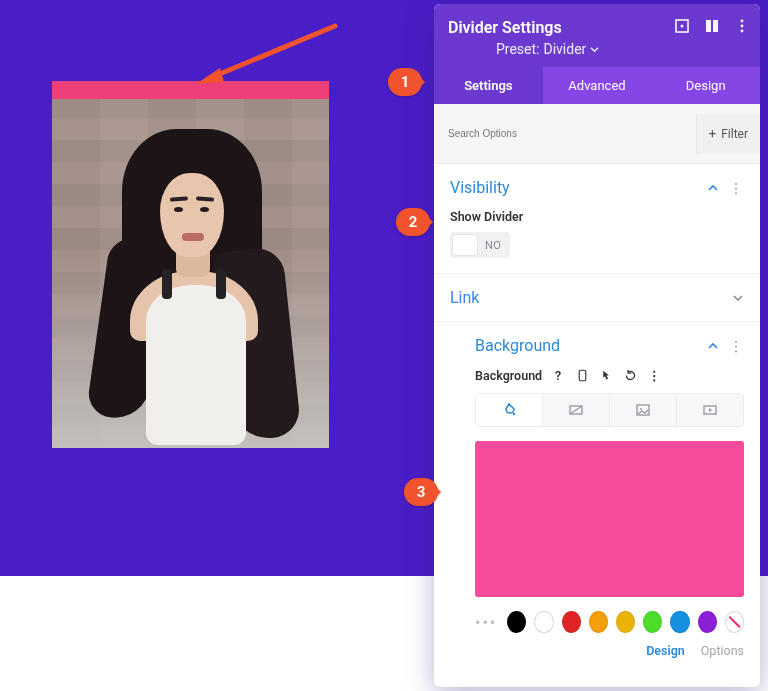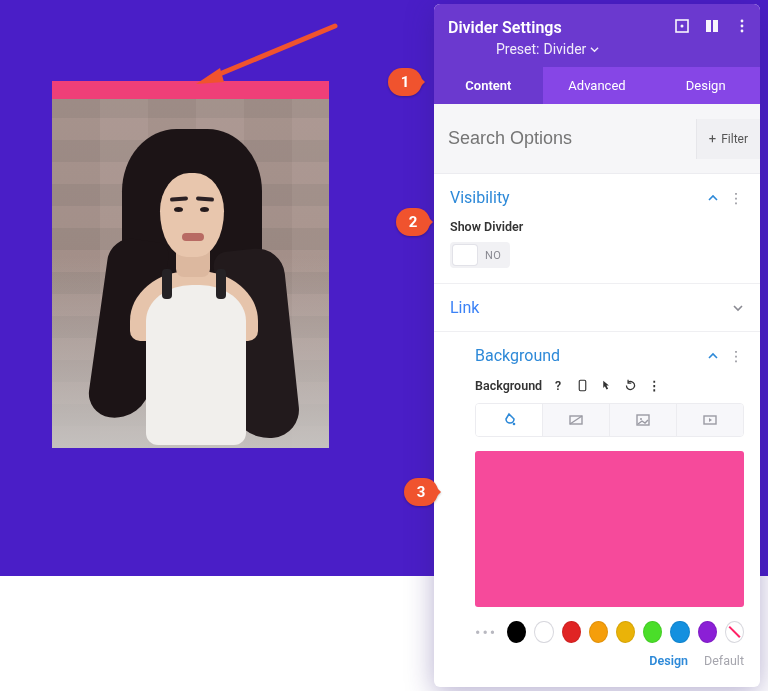--- a/index.html
+++ b/index.html
@@ -154,21 +154,21 @@
   }
   .panel-title{font-size:16px;font-weight:600;}
   .panel-preset{font-size:14px;opacity:.9;margin-top:4px;display:flex;align-items:center;gap:4px;margin-left:48px;}
   .panel-head-icons{position:absolute;right:8px;top:12px;display:flex;gap:10px;}
   .hicon{width:20px;height:20px;display:flex;align-items:center;justify-content:center;cursor:pointer;opacity:.95;}
   .hicon svg{width:16px;height:16px;fill:none;stroke:#fff;stroke-width:1.6;}
   .tabs{display:flex;background:#8646e6;}
   .tab{flex:1;text-align:center;color:#fff;font-size:13px;padding:11px 0;cursor:pointer;}
   .tab.active{background:#6b39cf;font-weight:600;}
   .searchbar{display:flex;align-items:center;background:#f6f6f8;border-bottom:1px solid #ececf0;}
-  .searchbar input{flex:1;border:0;background:transparent;padding:24px 14px;font-size:18px;color:#777;outline:none;}
+  .searchbar input{flex:1;border:0;background:transparent;padding:24px 14px;font-size:10px;color:#777;outline:none;}
   .filterbtn{display:flex;align-items:center;gap:5px;padding:0 12px;height:40px;font-size:12px;color:#555;border-left:1px solid #e6e6ea;background:#f0f0f3;cursor:pointer;}
   .section{border-bottom:1px solid #efeff2;padding:14px 16px;}
   .section-head{display:flex;align-items:center;justify-content:space-between;cursor:pointer;}
   .section-title{color:#2d89d8;font-size:16px;}
   .section-title.muted{color:#3b82f6;}
   .section-tools{display:flex;align-items:center;gap:10px;color:#7a7a82;}
   .chev{width:12px;height:12px;}
   .dots3{letter-spacing:1px;font-size:14px;color:#8a8a92;cursor:pointer;}
   .field-label{font-size:12.5px;color:#333;font-weight:600;margin:12px 0 8px;display:flex;align-items:center;gap:8px;}
   .toggle{display:inline-flex;align-items:center;background:#f1f1f4;border-radius:4px;padding:3px;gap:6px;cursor:pointer;}
@@ -251,21 +251,21 @@
           <svg viewBox="0 0 16 16">
             <circle cx="8" cy="3" r="1.4" fill="#fff" stroke="none"></circle>
             <circle cx="8" cy="8" r="1.4" fill="#fff" stroke="none"></circle>
             <circle cx="8" cy="13" r="1.4" fill="#fff" stroke="none"></circle>
           </svg>
         </span>
     </div>
   </div>
 
   <div class="tabs">
-    <div class="tab active">Content</div>
+    <div class="tab active">Settings</div>
     <div class="tab">Advanced</div>
     <div class="tab">Design</div>
   </div>
 
   <div class="searchbar">
     <input placeholder="Search Options" style="">
     <div class="filterbtn">
       <span style="font-size:13px;">+</span>
       <span>Filter</span>
     </div>
@@ -372,16 +372,16 @@
       <span class="sw" style="background:#f59e0b"></span>
       <span class="sw" style="background:#eab308"></span>
       <span class="sw" style="background:#4ade29"></span>
       <span class="sw" style="background:#1490df"></span>
       <span class="sw" style="background:#8b1fd6"></span>
       <span class="sw none"></span>
     </div>
 
     <div class="swatch-tabs">
       <span class="st active">Design</span>
-      <span class="st">Default</span>
+      <span class="st">Options</span>
     </div>
   </div>
 </div>
 
 </body></html>

